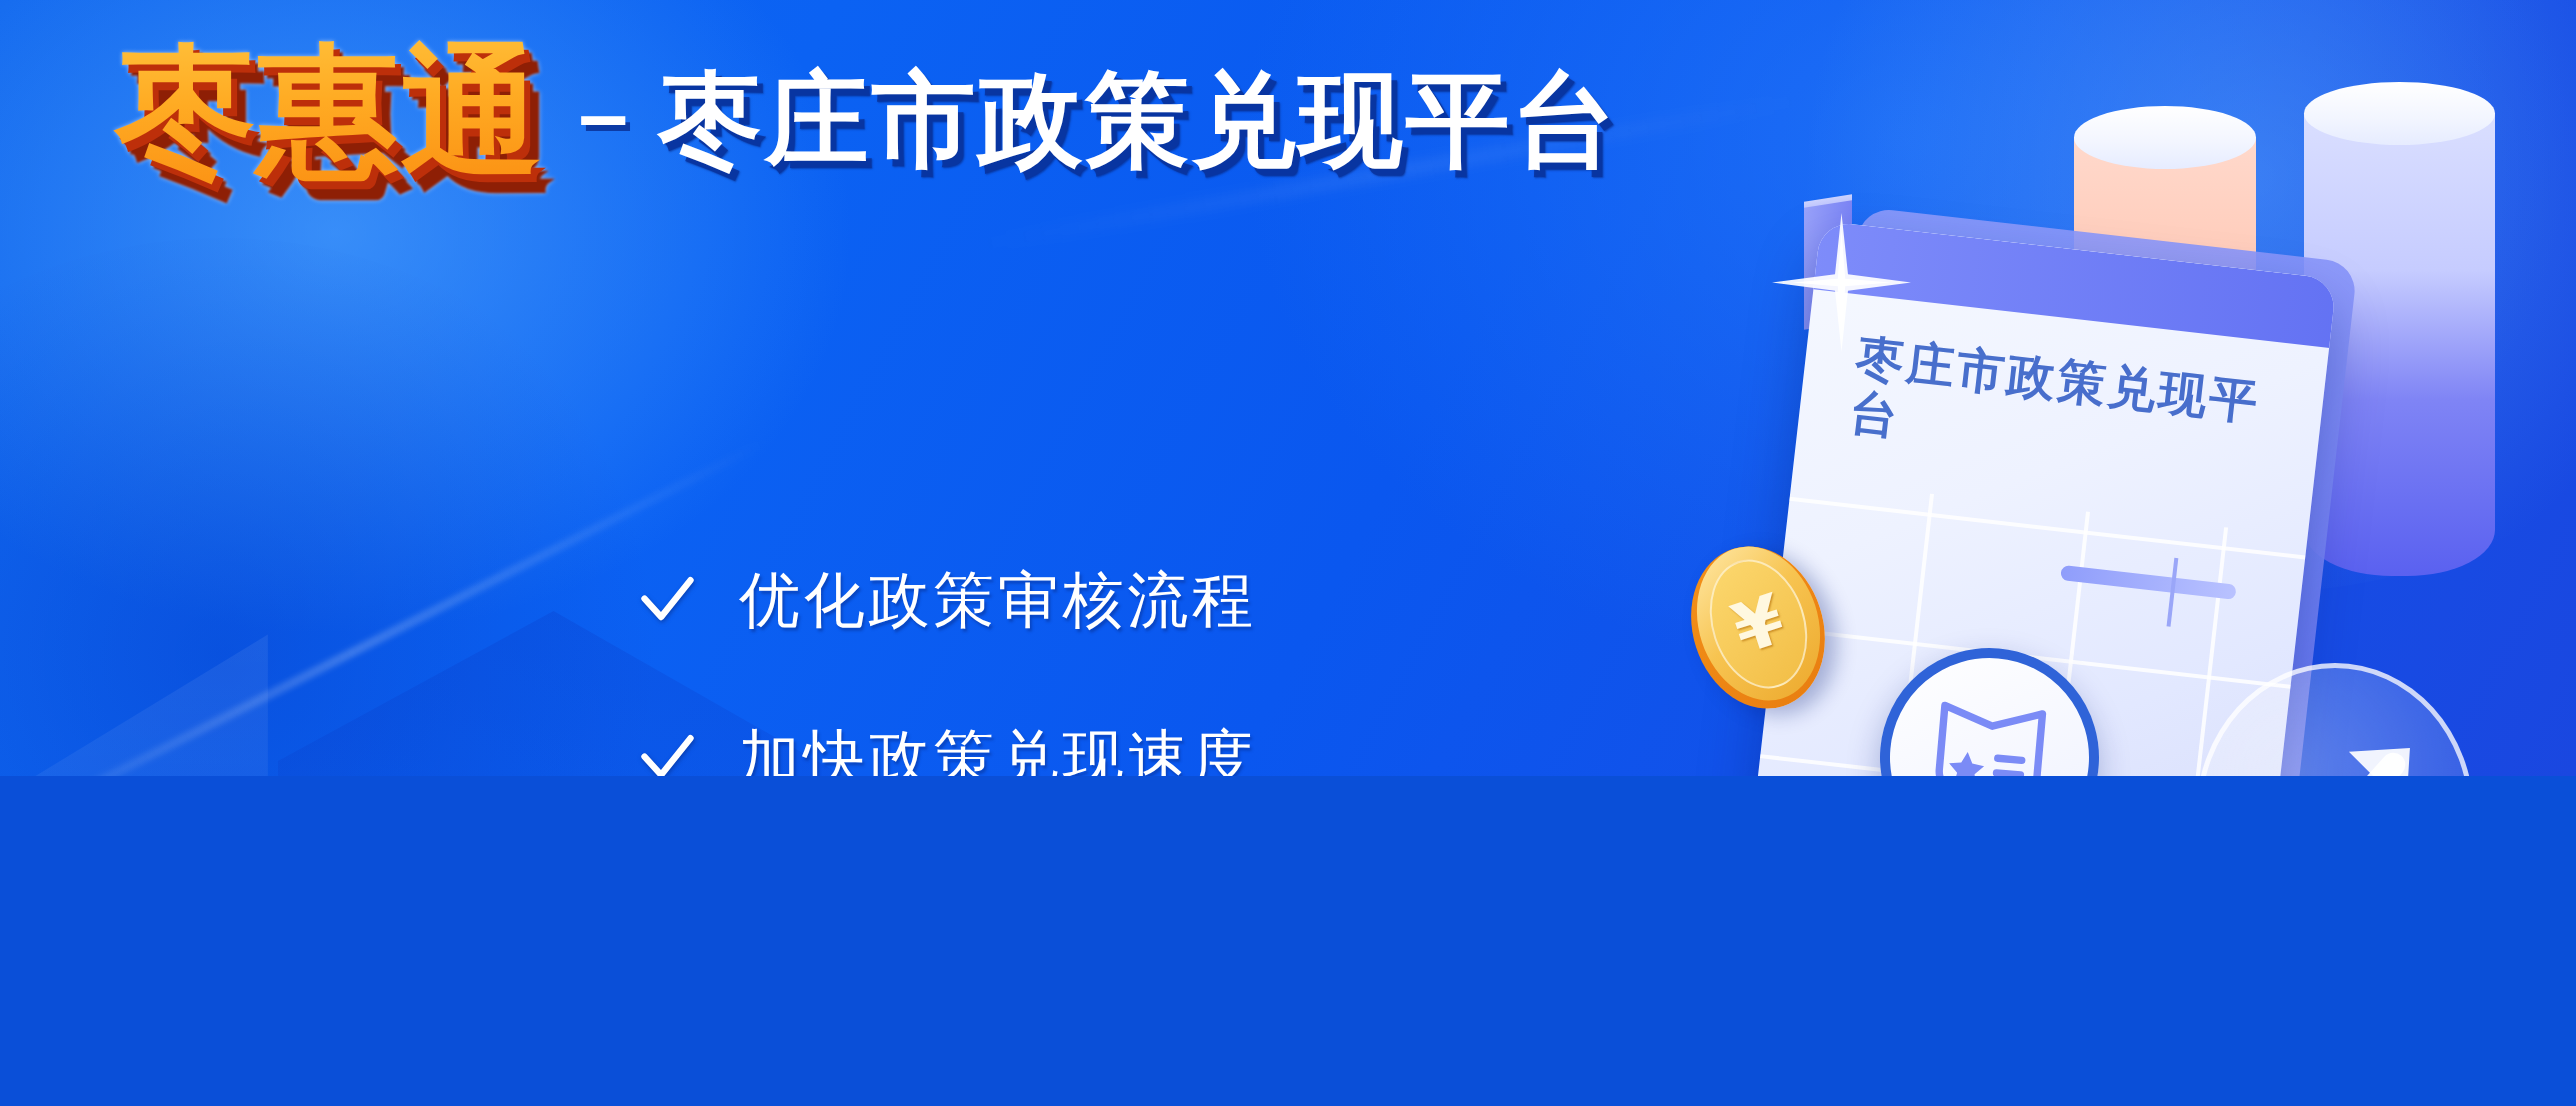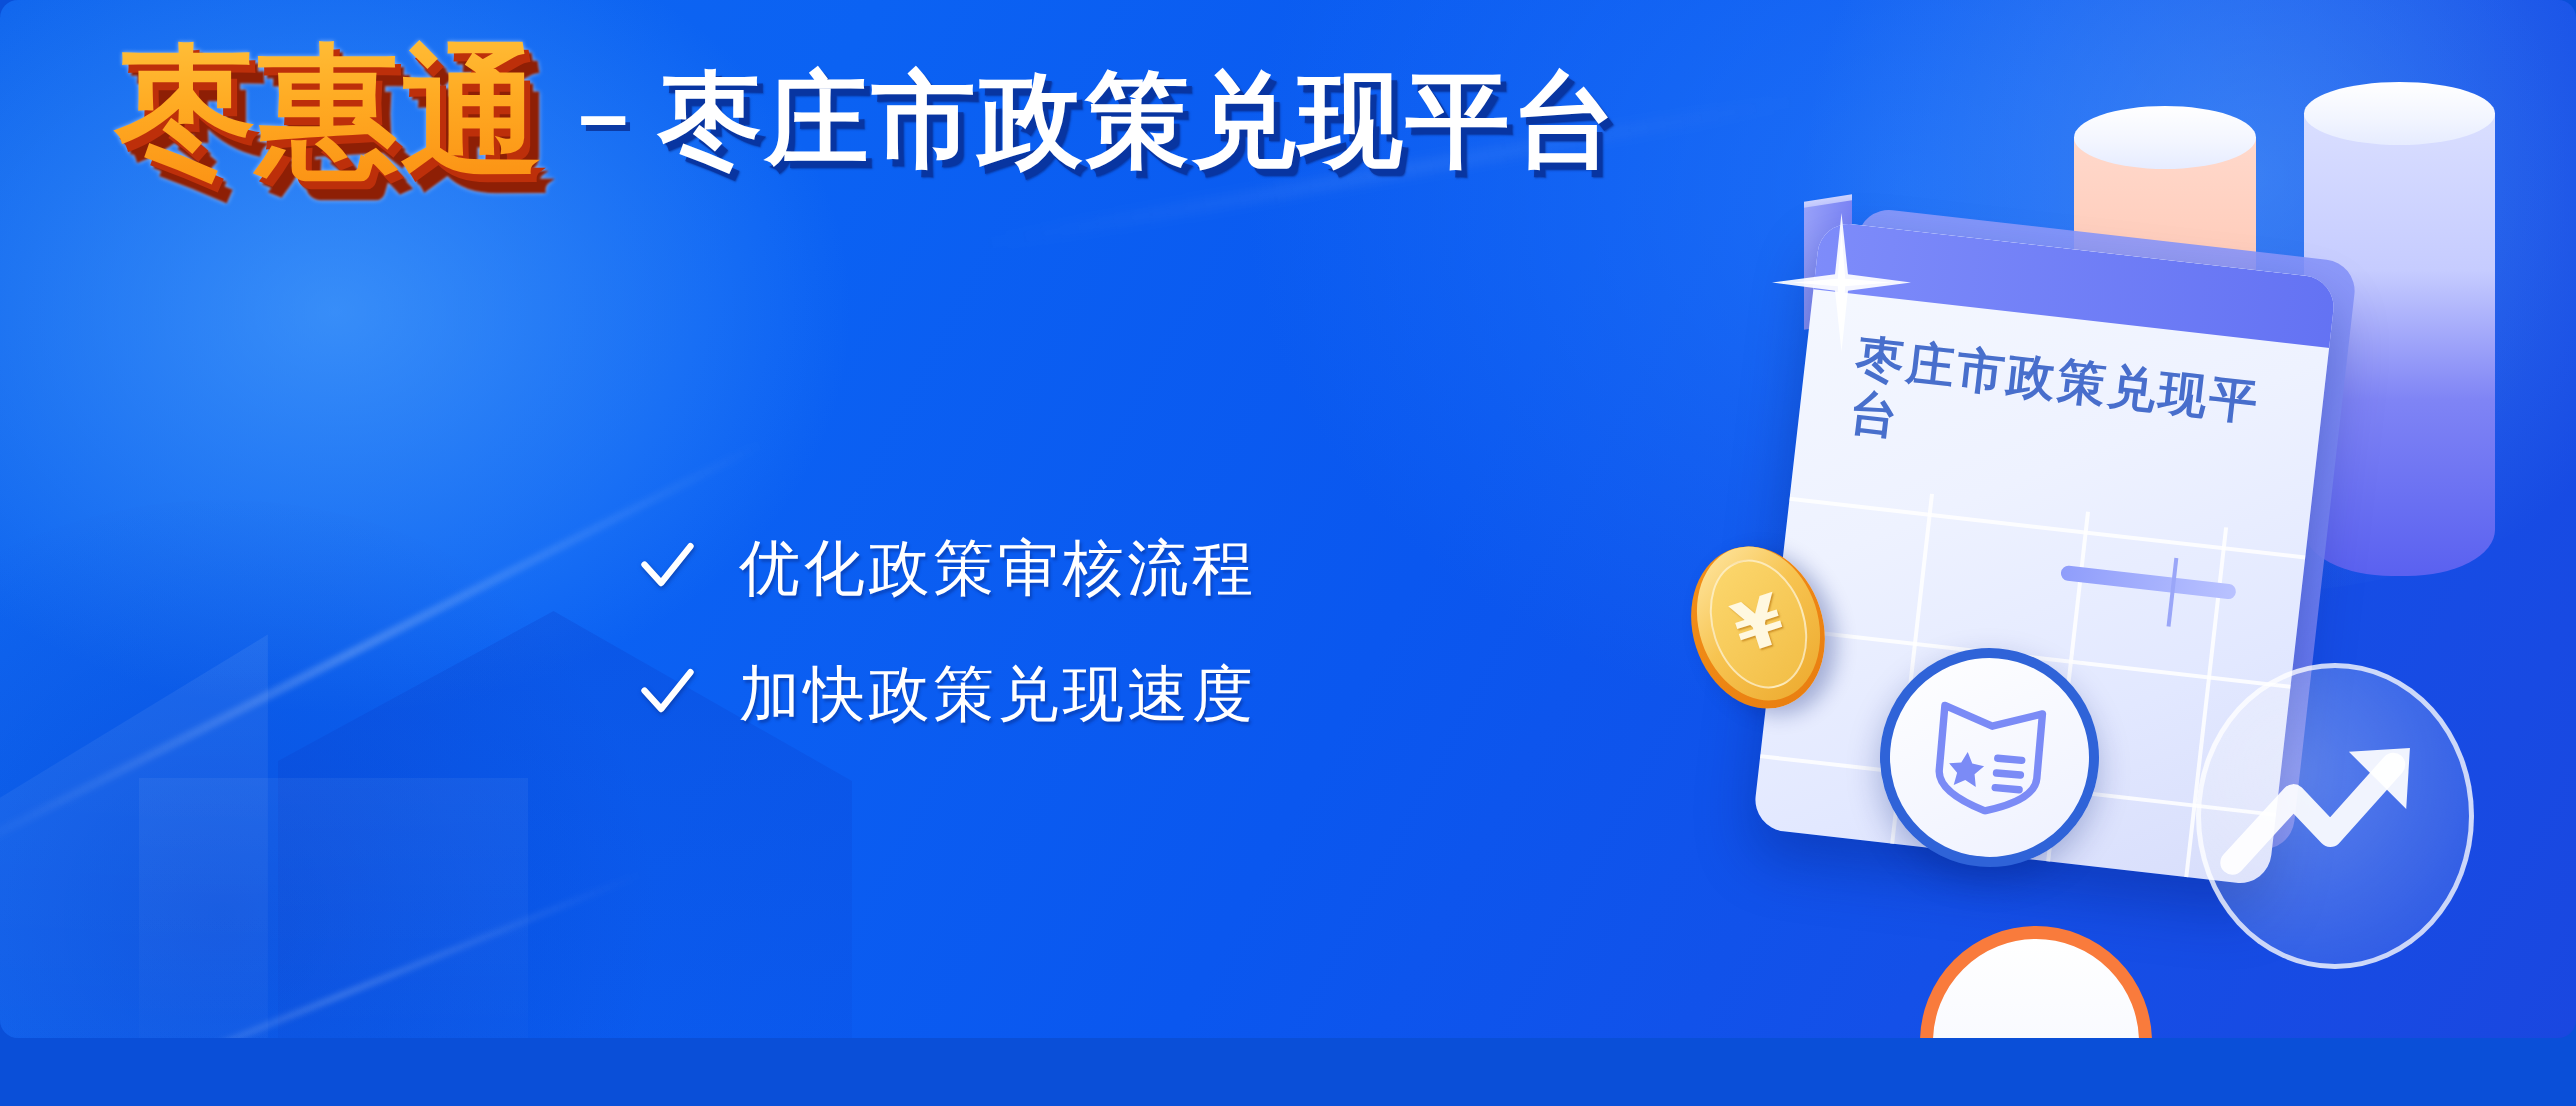--- a/index.html
+++ b/index.html
@@ -4,26 +4,25 @@
 <style>
   * { margin:0; padding:0; box-sizing:border-box; }
   html,body{ background:#0a4fd8; }
   body{
     width:2576px; height:1107px; overflow:hidden;
     font-family:"Liberation Sans","DejaVu Sans",sans-serif;
   }
 
   
   .banner{
-    position:relative; width:2576px; height:1038px; overflow:hidden;
+    position:relative; width:2576px; height:776px; overflow:hidden;
     background:
       radial-gradient(ellipse 834px 648px at 13% 30%, rgba(90,175,255,.55) 0%, rgba(90,175,255,0) 62%),
       radial-gradient(ellipse 1019px 834px at 74% 18%, rgba(40,130,255,.55) 0%, rgba(40,130,255,0) 65%),
       linear-gradient(118deg,#1167ee 0%,#0b62f3 28%,#0a57ef 55%,#1450e8 78%,#1a47e0 100%);
-    border-radius: 18px;
   }
 
   
   .bg-shape{ position:absolute; pointer-events:none; }
   .bg-city-a{
     left:-56px; top:593px; width:704px; height:519px;
     background:linear-gradient(180deg,rgba(255,255,255,.075),rgba(255,255,255,.02));
     clip-path:polygon(0 46%,46% 8%,46% 100%,0 100%);
   }
   .bg-city-b{
@@ -82,21 +81,21 @@
     font-size:104px; line-height:1; font-weight:bold; color:#ffffff;
     letter-spacing:2.8px; margin-bottom:18.5px;
     text-shadow:5.6px 6.5px 0 rgba(9,52,160,.92), 6.5px 8.3px 1.9px rgba(6,34,120,.55);
   }
 
   
   .bullets{
     position:absolute; left:639px; top:537px;
     display:flex; flex-direction:column; gap:65px;
   }
-  .bullet{ display:flex; gap:43px; white-space:nowrap; }
+  .bullet{ display:flex; align-items:center; gap:43px; white-space:nowrap;margin-top:32px; }
   .check{
     width:57px; height:57px; flex:0 0 57px; position:relative;
     filter:drop-shadow(1.9px 2.8px 1.9px rgba(6,40,130,.55));
   }
   .check svg{ display:block; width:57px; height:57px; }
   .bullet-text{
     font-size:61px; color:#ffffff; letter-spacing:3.7px; line-height:1;
     font-family:"DejaVu Sans","Liberation Sans",sans-serif;
     text-shadow:1.9px 2.8px 2.8px rgba(6,40,130,.45);
   }

